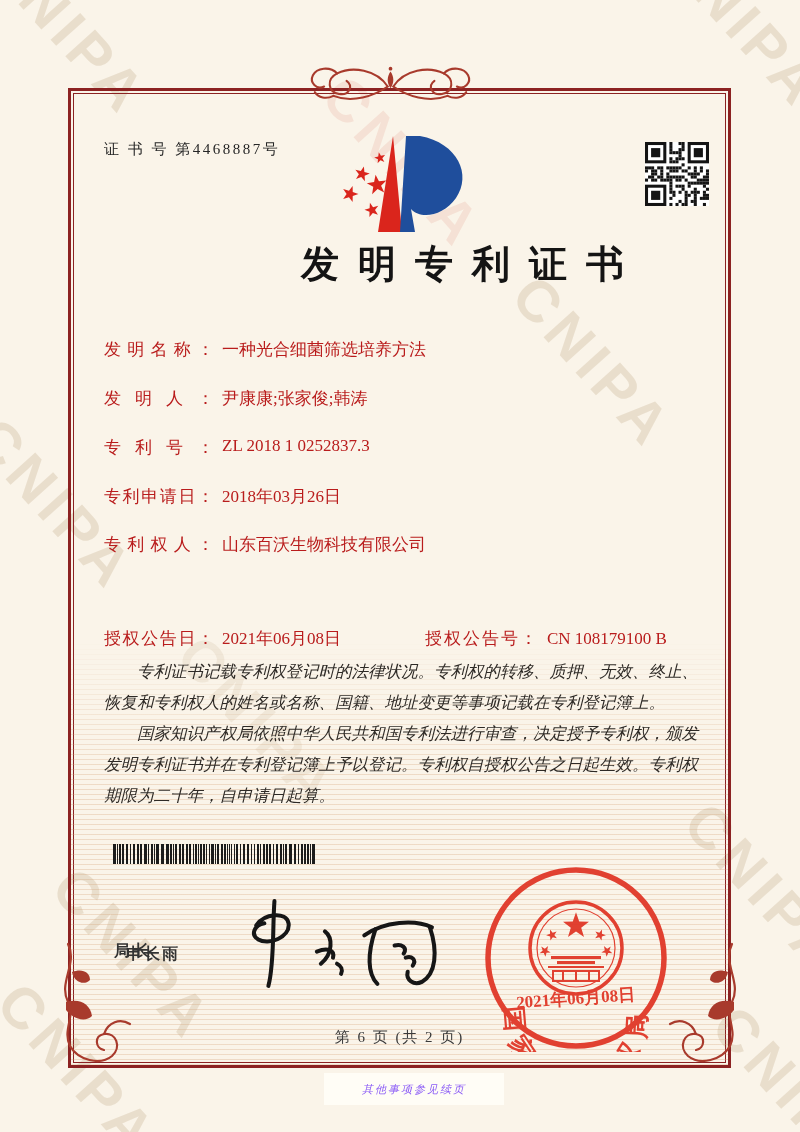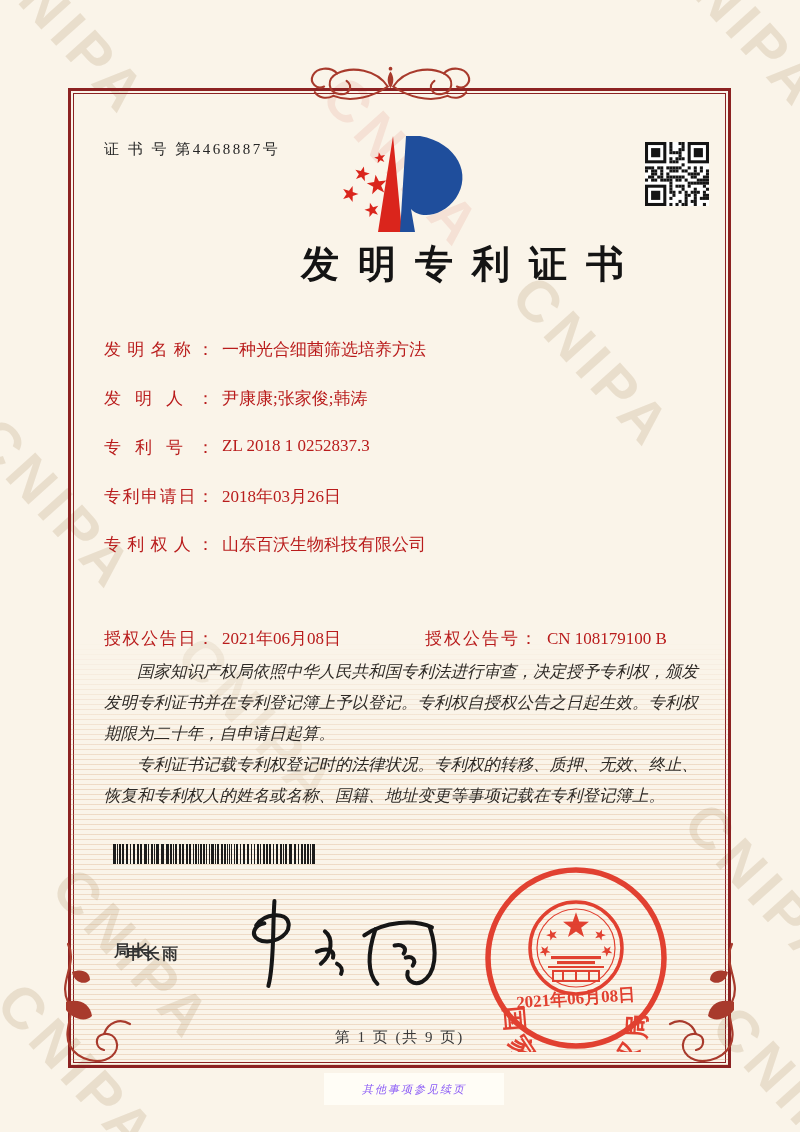--- a/index.html
+++ b/index.html
@@ -291,22 +291,22 @@
       <span class="flabel">专利权人：</span><span class="fvalue">山东百沃生物科技有限公司</span>
     </div>
     <div class="field-row" style="top:627px;">
       <span class="flabel">授权公告日：</span><span class="fvalue">2021年06月08日</span>
       <span class="pair2">
         <span class="flabel2">授权公告号：</span><span class="fvalue">CN 108179100 B</span>
       </span>
     </div>
 
     <div class="body-text">
+      <p>专利证书记载专利权登记时的法律状况。专利权的转移、质押、无效、终止、恢复和专利权人的姓名或名称、国籍、地址变更等事项记载在专利登记簿上。</p>
       <p>国家知识产权局依照中华人民共和国专利法进行审查，决定授予专利权，颁发发明专利证书并在专利登记簿上予以登记。专利权自授权公告之日起生效。专利权期限为二十年，自申请日起算。</p>
-      <p>专利证书记载专利权登记时的法律状况。专利权的转移、质押、无效、终止、恢复和专利权人的姓名或名称、国籍、地址变更等事项记载在专利登记簿上。</p>
     </div>
 
     <svg class="barcode" viewBox="0 0 206 20" preserveAspectRatio="none">
         <rect x="0" y="0" width="3" height="20" fill="#1c1c1c"></rect>
         <rect x="4" y="0" width="1" height="20" fill="#1c1c1c"></rect>
         <rect x="6" y="0" width="2" height="20" fill="#1c1c1c"></rect>
         <rect x="9" y="0" width="2" height="20" fill="#1c1c1c"></rect>
         <rect x="13" y="0" width="2" height="20" fill="#1c1c1c"></rect>
         <rect x="17" y="0" width="1" height="20" fill="#1c1c1c"></rect>
         <rect x="20" y="0" width="2" height="20" fill="#1c1c1c"></rect>
@@ -406,17 +406,17 @@
         <rect x="-19" y="13" width="38" height="3" stroke="none"></rect>
         <rect x="-28" y="18" width="56" height="2" stroke="none"></rect>
         <rect x="-23" y="23" width="46" height="10" fill="none" stroke-width="2"></rect>
         <line x1="-13" y1="23" x2="-13" y2="33" stroke-width="2"></line>
         <line x1="0" y1="23" x2="0" y2="33" stroke-width="2"></line>
         <line x1="13" y1="23" x2="13" y2="33" stroke-width="2"></line>
       </g>
       <text x="94" y="140" text-anchor="middle" font-size="17" font-weight="bold" fill="#e03424" transform="rotate(-4 94 140)" font-family="Liberation Serif, DejaVu Serif, serif">2021年06月08日</text>
     </svg>
 
-    <div class="page-info">第 1 页 (共 9 页)</div>
+    <div class="page-info">第 6 页 (共 2 页)</div>
     <div class="cont-note">其他事项参见续页</div>
 
   </div>
 </div>
 
 </body></html>

